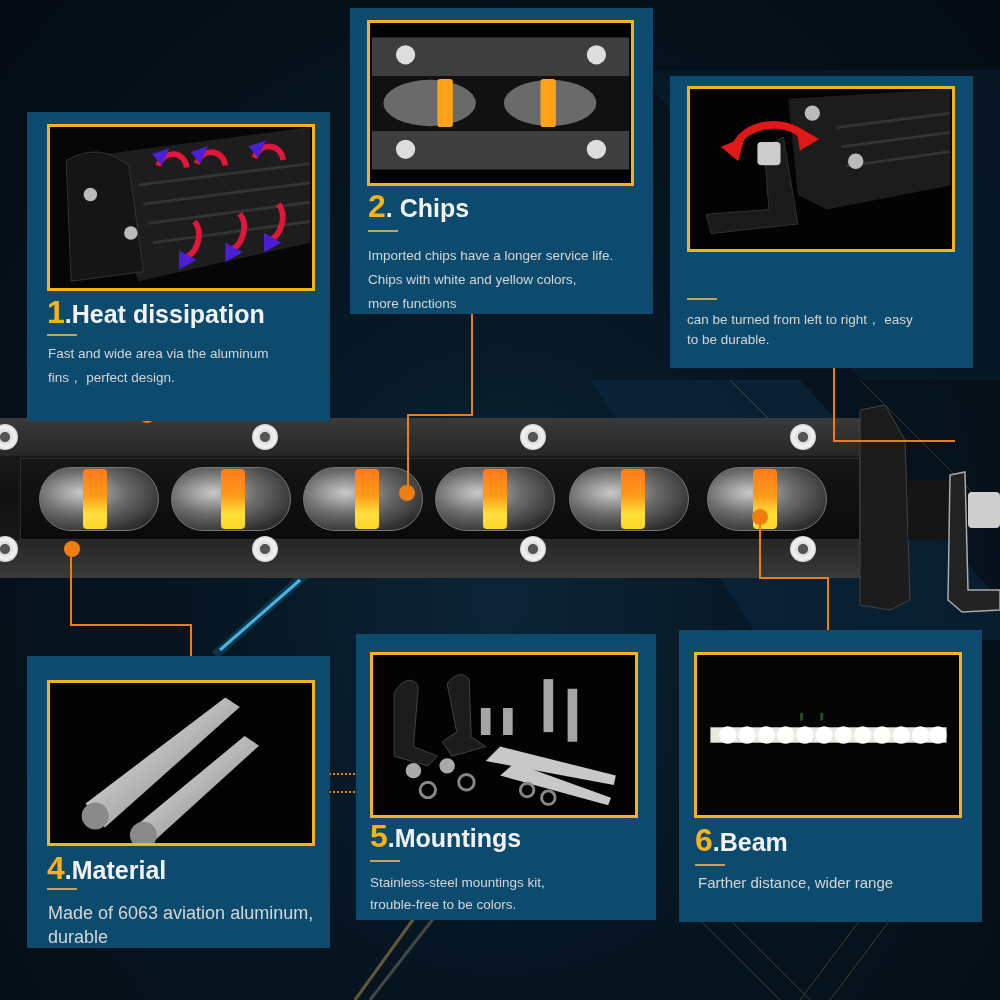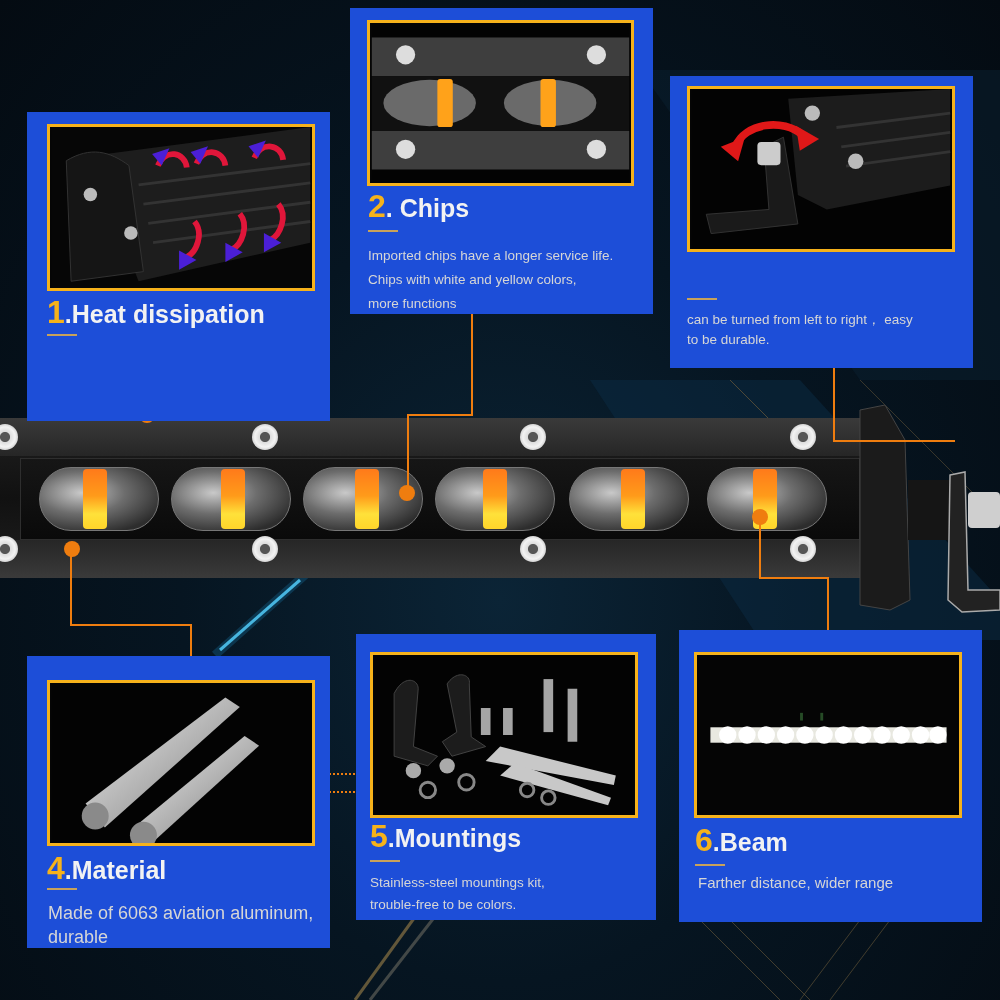--- a/index.html
+++ b/index.html
@@ -4,21 +4,21 @@
 <style>
   * { box-sizing: border-box; margin: 0; padding: 0; }
   html, body { width: 1000px; height: 1000px; overflow: hidden; }
   body {
     position: relative;
     font-family: "Liberation Sans", "DejaVu Sans", sans-serif;
     background: radial-gradient(ellipse at 50% 60%, #0b2436 0%, #061521 45%, #040b12 100%);
     color: #fff;
   }
   .bg-lines { position: absolute; inset: 0; pointer-events: none; }
-  .panel { position: absolute; background: #1d4ed8; }
+  .panel { position: absolute; background: #0c4a6e; }
   .frame { position: absolute; border: 3px solid #f6b21b; overflow: hidden; background: #050505; }
   .title { position: absolute; font-weight: bold; white-space: nowrap; color: #f2f2f2; }
   .title .num { color: #f6b21b; font-weight: bold; }
   .uline { position: absolute; height: 2px; background: #c8a25a; width: 30px; }
   .desc { position: absolute; font-size: 13.5px; line-height: 24px; color: #d6d6d6; }
   .conn { position: absolute; background: #ef7d0f; }
   .dot { position: absolute; width: 16px; height: 16px; border-radius: 50%; background: #ef7d0f; }
   .dotted { position: absolute; height: 0; border-top: 2px dotted #ef7d0f; }
   
   .bar { position: absolute; left: 0; top: 418px; width: 870px; height: 160px;
@@ -135,20 +135,24 @@
       <path d="M235,80 C245,92 237,112 227,117" stroke="#e0163a" stroke-width="6" fill="none"></path>
       <polygon points="132,128 150,138 132,148" fill="#4b1fd6"></polygon>
         <polygon points="180,120 198,130 180,140" fill="#4b1fd6"></polygon>
         <polygon points="220,110 238,120 220,130" fill="#4b1fd6"></polygon>
     </svg>
   </div>
   <div class="title" style="left:20px;top:182px;font-size:25px">
     <span class="num" style="font-size:32px">1</span><span>.Heat dissipation</span>
   </div>
   <div class="uline" style="left:20px;top:222px"></div>
+  <div class="desc" style="left:21px;top:230px">
+    <div>Fast and wide area via the aluminum</div>
+    <div>fins， perfect design.</div>
+  </div>
 </div>
 
 <div class="panel" style="left:350px;top:8px;width:303px;height:306px">
   <div class="frame" style="left:17px;top:12px;width:267px;height:166px">
     <svg class="svgfill" viewBox="0 0 267 166">
       <rect width="267" height="166" fill="#030303"></rect>
       <rect x="0" y="15" width="267" height="40" fill="#3e3e3e"></rect>
       <rect x="0" y="112" width="267" height="40" fill="#3e3e3e"></rect>
       <rect x="0" y="55" width="267" height="57" fill="#111"></rect>
       <ellipse cx="60" cy="83" rx="48" ry="24" fill="#6a6a6a"></ellipse>

